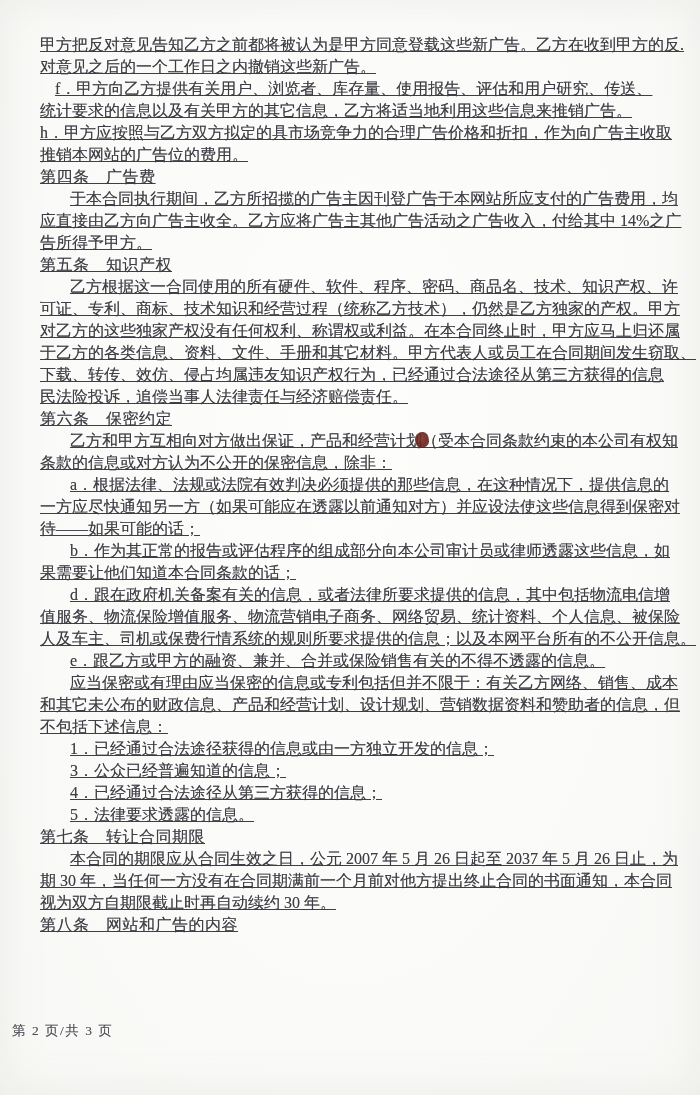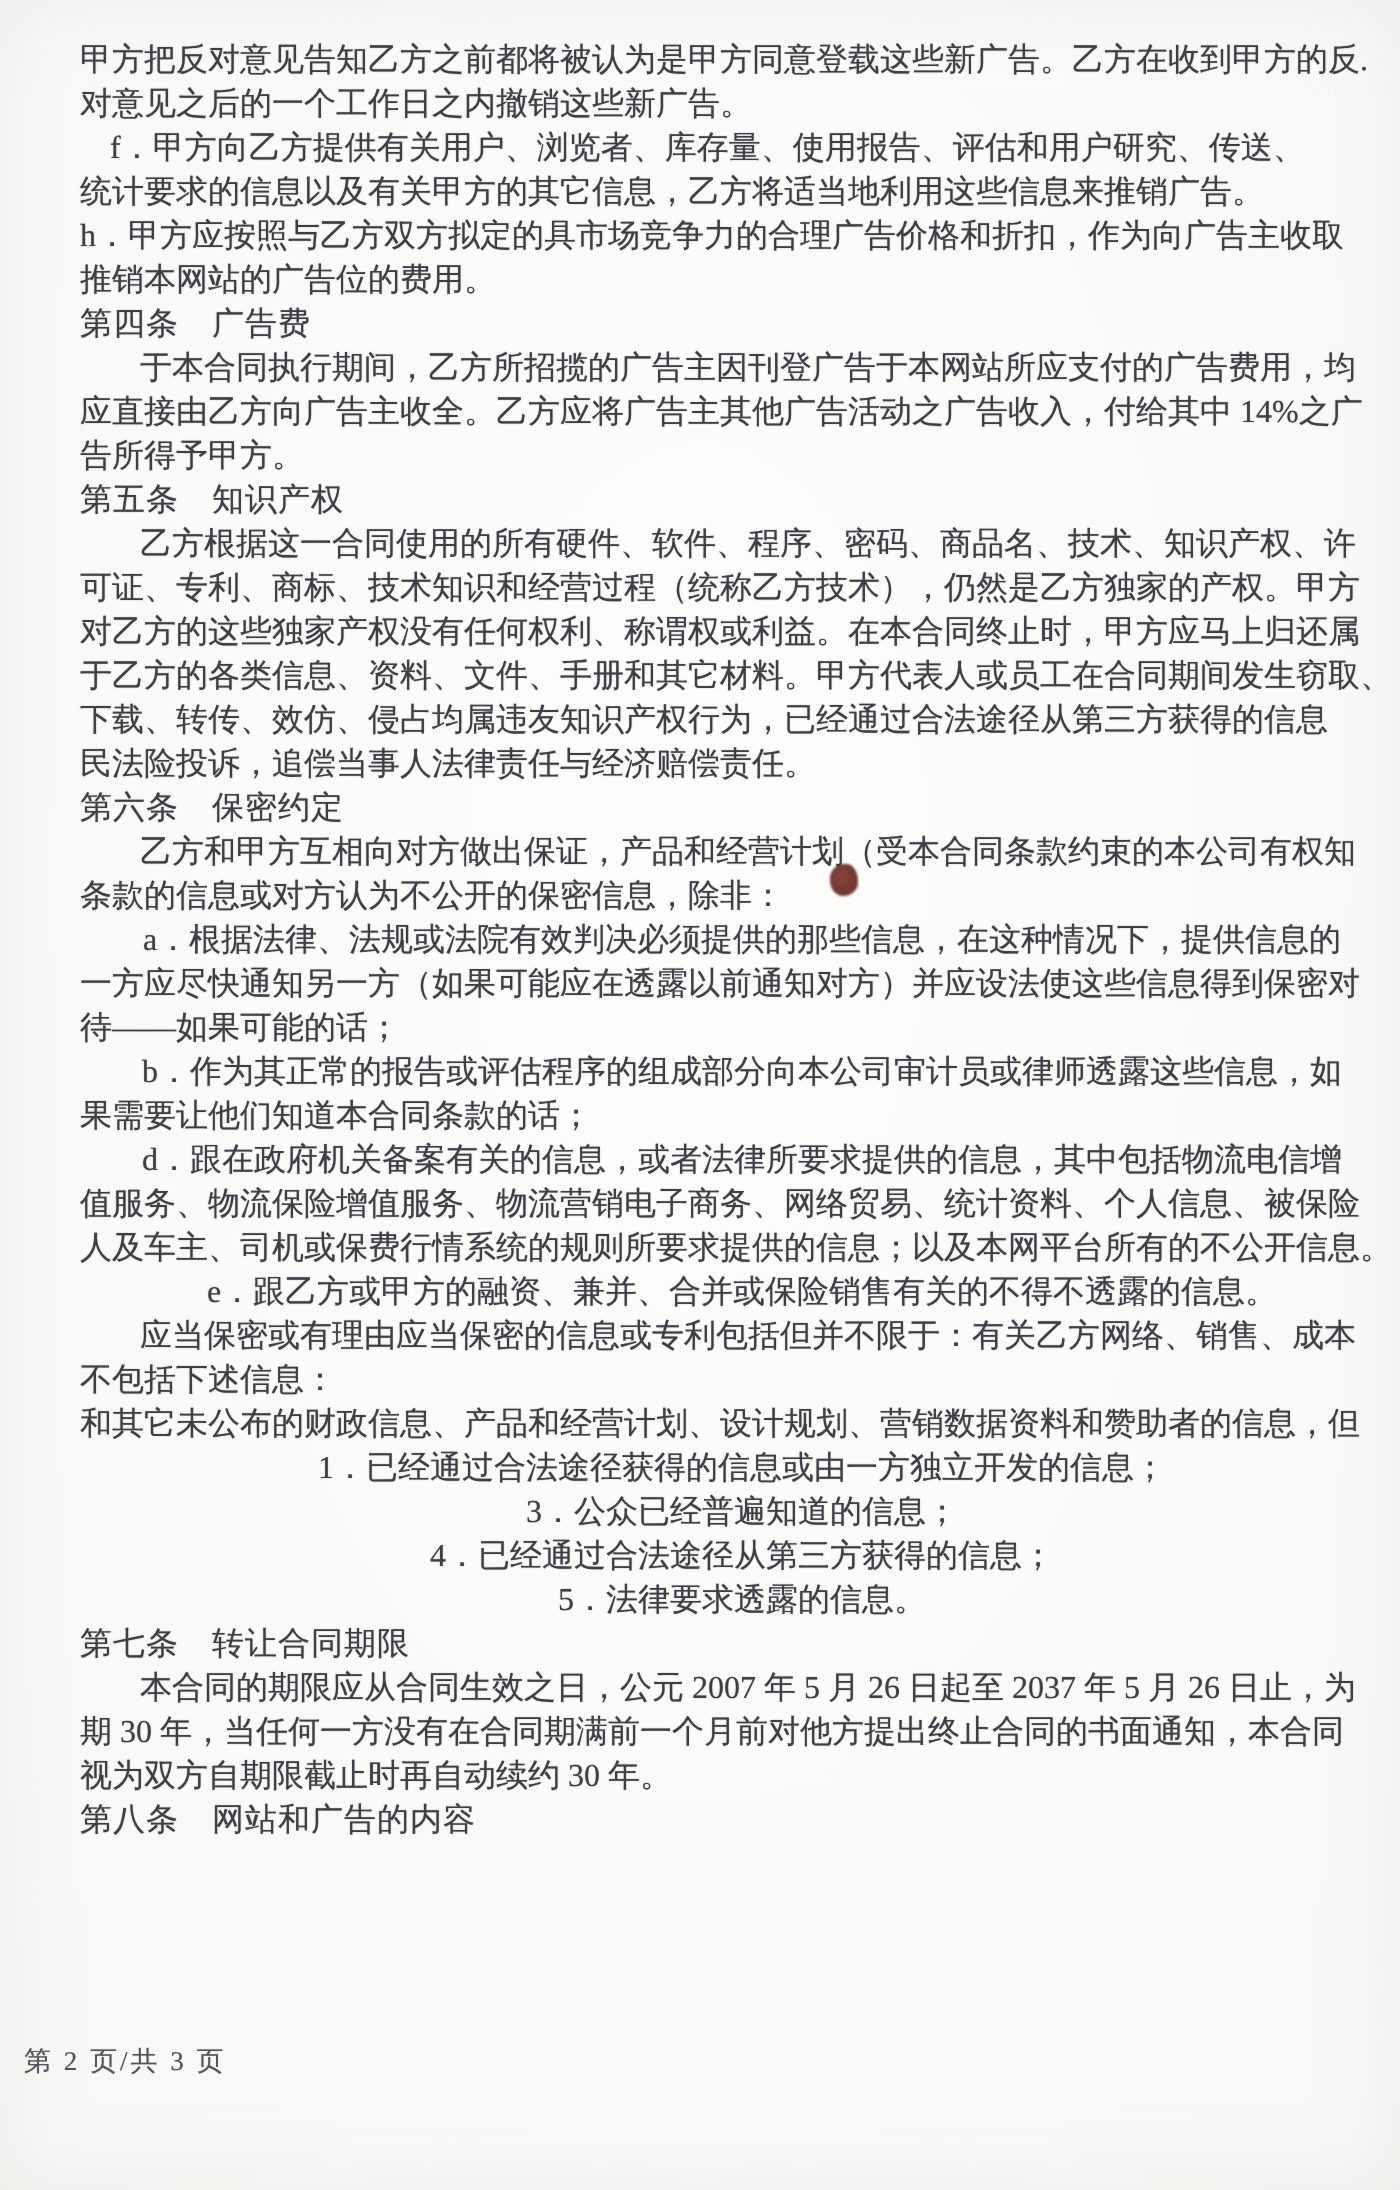--- a/index.html
+++ b/index.html
@@ -18,34 +18,35 @@
     position: absolute;
     inset: 0;
     background:
       radial-gradient(ellipse at 50% 40%, rgba(255,255,255,0.6), rgba(238,238,234,0.25)),
       #fbfbf9;
     box-shadow: inset 0 0 40px rgba(200,200,195,0.25);
   }
   .lines {
     position: absolute;
     left: 40px;
-    top: 20px;
+    top: 34px;
     width: 632px;
     color: #3e3e46;
     font-size: 16px;
     line-height: 22px;
     text-shadow: 0 0 0.6px rgba(62,62,70,0.55);
+    text-decoration: underline;
   }
   .line {
     white-space: nowrap;
     height: 22px;
   }
   .ind0 { padding-left: 0; }
   .ind1 { padding-left: 15px; }
-  .ind2 { padding-left: 30px; text-align: center; }
+  .ind2 { padding-left: 30px; }
   .heading { letter-spacing: 0.5px; }
   .ink-mark {
     position: absolute;
     left: 415px;
     top: 432px;
     width: 14px;
     height: 16px;
     border-radius: 55% 45% 60% 50% / 50% 60% 45% 55%;
     background: radial-gradient(circle at 40% 40%, #7d2a20 0%, #5e1d18 55%, #6e2a22 100%);
     opacity: 0.88;
@@ -91,22 +92,22 @@
       <div class="line ind2">a．根据法律、法规或法院有效判决必须提供的那些信息，在这种情况下，提供信息的</div>
       <div class="line ind0">一方应尽快通知另一方（如果可能应在透露以前通知对方）并应设法使这些信息得到保密对</div>
       <div class="line ind0">待——如果可能的话；</div>
       <div class="line ind2">b．作为其正常的报告或评估程序的组成部分向本公司审计员或律师透露这些信息，如</div>
       <div class="line ind0">果需要让他们知道本合同条款的话；</div>
       <div class="line ind2">d．跟在政府机关备案有关的信息，或者法律所要求提供的信息，其中包括物流电信增</div>
       <div class="line ind0">值服务、物流保险增值服务、物流营销电子商务、网络贸易、统计资料、个人信息、被保险</div>
       <div class="line ind0">人及车主、司机或保费行情系统的规则所要求提供的信息；以及本网平台所有的不公开信息。</div>
       <div class="line ind2">e．跟乙方或甲方的融资、兼并、合并或保险销售有关的不得不透露的信息。</div>
       <div class="line ind2">应当保密或有理由应当保密的信息或专利包括但并不限于：有关乙方网络、销售、成本</div>
+      <div class="line ind0">和其它未公布的财政信息、产品和经营计划、设计规划、营销数据资料和赞助者的信息，但</div>
       <div class="line ind0">不包括下述信息：</div>
-      <div class="line ind0">和其它未公布的财政信息、产品和经营计划、设计规划、营销数据资料和赞助者的信息，但</div>
       <div class="line ind2">1．已经通过合法途径获得的信息或由一方独立开发的信息；</div>
       <div class="line ind2">3．公众已经普遍知道的信息；</div>
       <div class="line ind2">4．已经通过合法途径从第三方获得的信息；</div>
       <div class="line ind2">5．法律要求透露的信息。</div>
       <div class="line ind0 heading">第七条　转让合同期限</div>
       <div class="line ind2">本合同的期限应从合同生效之日，公元 2007 年 5 月 26 日起至 2037 年 5 月 26 日止，为</div>
       <div class="line ind0">期 30 年，当任何一方没有在合同期满前一个月前对他方提出终止合同的书面通知，本合同</div>
       <div class="line ind0">视为双方自期限截止时再自动续约 30 年。</div>
       <div class="line ind0 heading">第八条　网站和广告的内容</div>
     </div>

